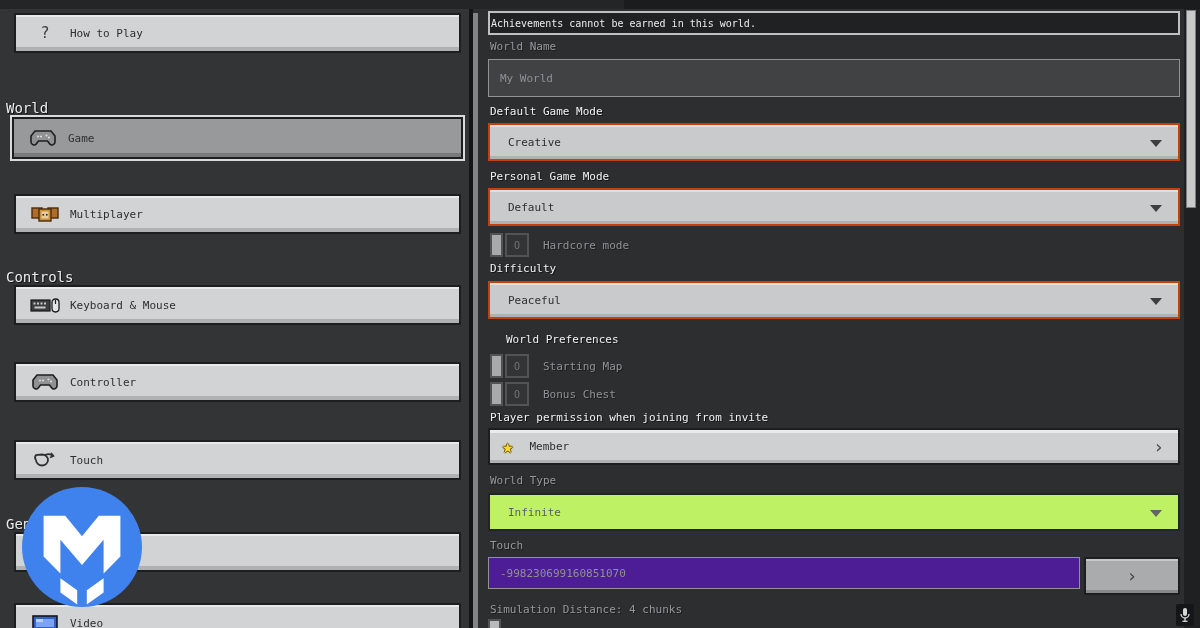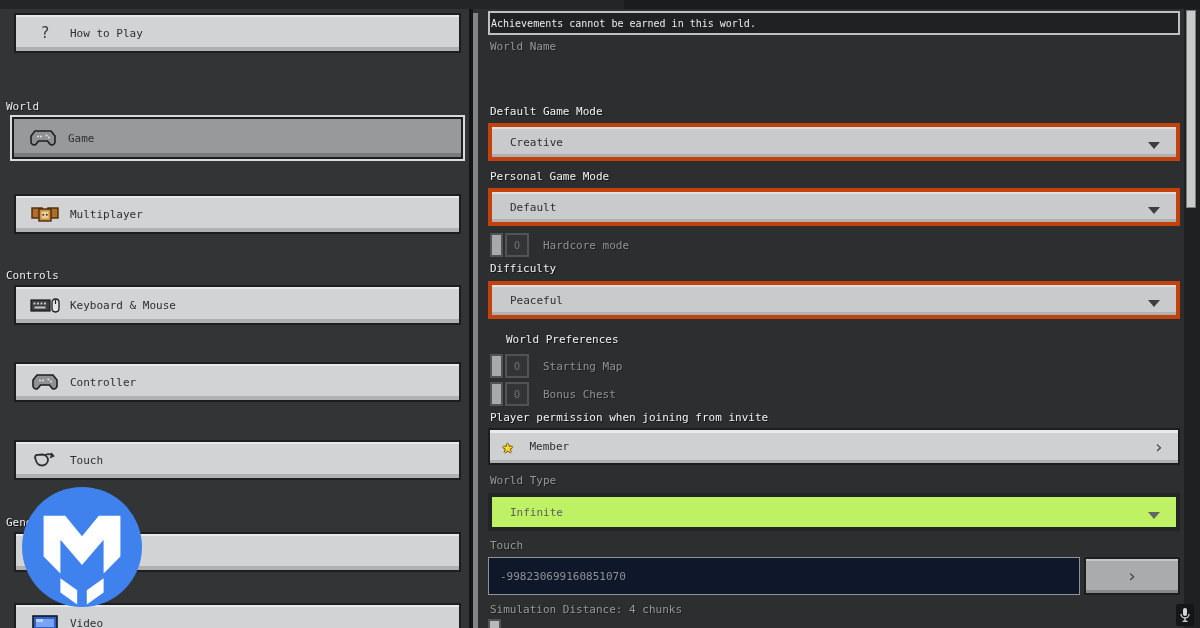--- a/index.html
+++ b/index.html
@@ -16,32 +16,32 @@
 
   .btn{position:absolute;box-sizing:border-box;height:40px;background:#d2d3d4;
        border:2px solid #1d1e1f;display:flex;align-items:center;padding:0 12px;
        color:#2d2f30;font-size:11px;cursor:pointer;
        box-shadow:inset 0 2px 0 rgba(255,255,255,.5), inset 0 -4px 0 rgba(0,0,0,.16);}
   .btn .ic{width:34px;display:flex;justify-content:center;align-items:center;flex:0 0 34px;}
   .btn .lbl{padding-left:8px;white-space:nowrap;}
   .btn.selected{background:#98999a;
        box-shadow:0 0 0 2px #d9dadb, inset 0 -4px 0 rgba(0,0,0,.2);}
 
-  .sec-label{position:absolute;font-size:11px;color:#ededee;text-shadow:1px 1px 0 rgba(0,0,0,.65);white-space:nowrap;}
+  .sec-label{position:absolute;font-size:14px;color:#ededee;text-shadow:1px 1px 0 rgba(0,0,0,.65);white-space:nowrap;}
   .flabel{position:absolute;font-size:11px;white-space:nowrap;}
   .flabel.white{color:#f2f3f3;text-shadow:1px 1px 0 rgba(0,0,0,.6);}
   .flabel.gray{color:#96999b;text-shadow:1px 1px 0 rgba(0,0,0,.4);}
 
   .notice{position:absolute;box-sizing:border-box;border:2px solid #bfc0c1;background:#1f2122;
           color:#eceded;font-size:10px;display:flex;align-items:center;padding:0 1px;white-space:nowrap;}
 
   .tinput{position:absolute;box-sizing:border-box;background:#404243;border:1px solid #909293;
           color:#8f9294;font:11px "DejaVu Sans Mono",monospace;padding:0 11px;outline:none;}
 
-  .dd{position:absolute;box-sizing:border-box;height:38px;background:#c9cacb;border:4px solid #c2410c;
+  .dd{position:absolute;box-sizing:border-box;height:38px;background:#c9cacb;border:2px solid #c2410c;
       display:flex;align-items:center;padding:0 18px;font-size:11px;color:#2d2f30;cursor:pointer;
       box-shadow:inset 0 2px 0 rgba(255,255,255,.4), inset 0 -3px 0 rgba(0,0,0,.12);}
   .dd .arr{position:absolute;right:16px;top:15px;width:0;height:0;
            border-left:6px solid transparent;border-right:6px solid transparent;border-top:7px solid #3c3e3f;}
   .dd.disabled{background:#bef264;color:#5d6061;border-color:#232425;box-shadow:none;}
   .dd.disabled .arr{border-top-color:#636566;}
 
   .toggle-row{position:absolute;display:flex;align-items:center;}
   .tg{display:flex;align-items:center;}
   .knob{width:13px;height:24px;background:#a7a9aa;border:2px solid #515354;box-sizing:border-box;}
@@ -181,20 +181,21 @@
   </div>
 
   <div class="divider-dark"></div>
   <div class="divider-light"></div>
 
   <div class="panel">
 
     <div class="notice" style="left:10px;top:2px;width:692px;height:24px;">Achievements cannot be earned in this world.</div>
 
     <div class="flabel gray" style="left:12px;top:31px;">World Name</div>
+    <input class="tinput" style="left: 10px; top: 50px; width: 692px; height: 38px;" value="My World">
 
     <div class="flabel white" style="left:12px;top:96px;">Default Game Mode</div>
     <div class="dd" style="left:10px;top:114px;width:692px;">
       <span>Creative</span>
       <span class="arr"></span>
     </div>
 
     <div class="flabel white" style="left:12px;top:161px;">Personal Game Mode</div>
     <div class="dd" style="left:10px;top:179px;width:692px;">
       <span>Default</span>
@@ -240,21 +241,21 @@
       <span class="chev">›</span>
     </div>
 
     <div class="flabel gray" style="left:12px;top:465px;">World Type</div>
     <div class="dd disabled" style="left:10px;top:484px;width:692px;">
       <span>Infinite</span>
       <span class="arr"></span>
     </div>
 
     <div class="flabel gray" style="left:12px;top:530px;">Touch</div>
-    <input class="tinput" style="left: 10px; top: 548px; width: 592px; height: 38px; background: #0f172a;" value="-998230699160851070">
+    <input class="tinput" style="left: 10px; top: 548px; width: 592px; height: 32px; background: #4c1d95;" value="-998230699160851070">
     <div class="seedbtn" style="left:606px;top:548px;width:96px;">
       <span class="chev">›</span>
     </div>
 
     <div class="flabel gray" style="left:12px;top:594px;">Simulation Distance: 4 chunks</div>
     <div class="slider-knob" style="left:10px;top:610px;"></div>
   </div>
 
   <div class="scroll-track">
     <div class="scroll-thumb"></div>

